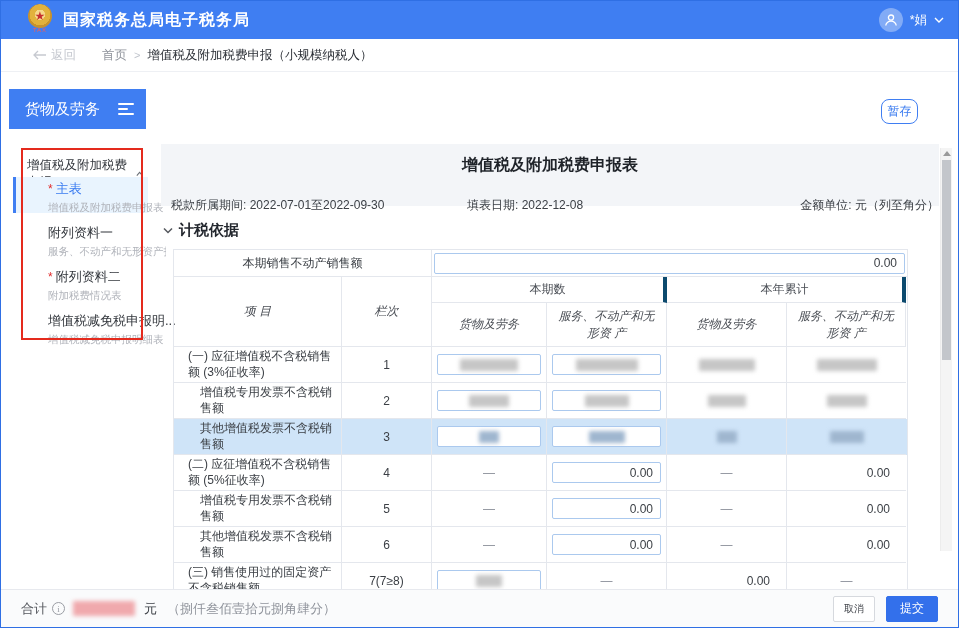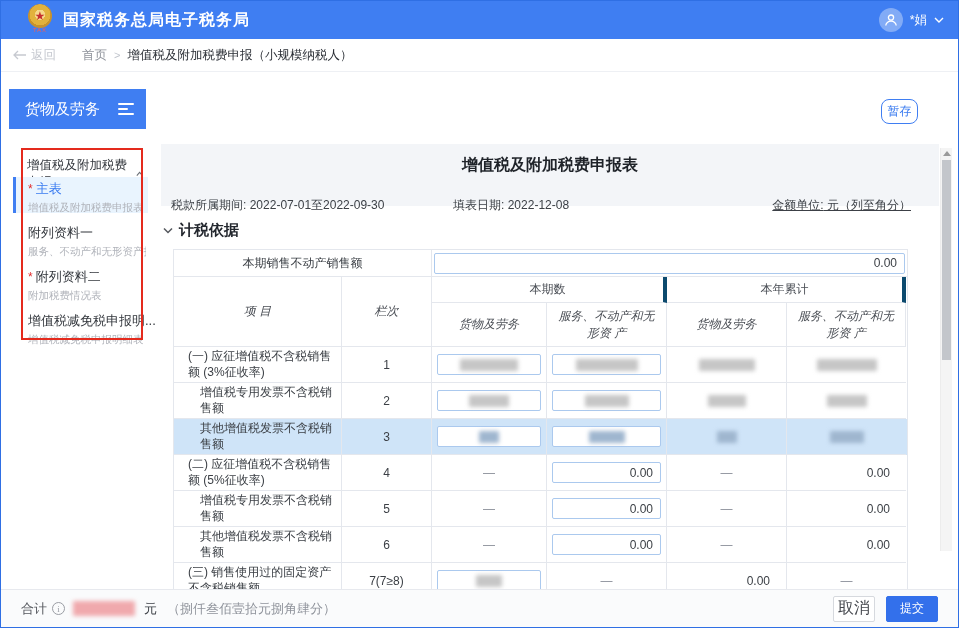--- a/index.html
+++ b/index.html
@@ -14,21 +14,21 @@
       background:radial-gradient(circle at 50% 45%, #f6d98a 0 28%, #e2b23c 29% 58%, #c8922d 59% 100%);
       display:flex; align-items:center; justify-content:center; color:#c62f2f; font-size:12px; line-height:1; }
   .logo .tag { font-size:6px; color:#ff5a4d; letter-spacing:1px; margin-top:-1px; }
   .app-title { color:#fff; font-size:16px; font-weight:bold; letter-spacing:1px; }
   .top-right { margin-left:auto; display:flex; align-items:center; gap:7px; }
   .avatar { width:24px; height:24px; border-radius:50%; background:rgba(255,255,255,.35);
             display:flex; align-items:center; justify-content:center; }
   .username { color:#fff; font-size:12.5px; }
 
   
-  .crumbs { height:33px; display:flex; align-items:center; padding:0 12px;
+  .crumbs { height:33px; display:flex; align-items:center; padding:0 32px;
             border-bottom:1px solid #eef0f4; font-size:12.5px; }
   .back { display:flex; align-items:center; gap:5px; color:#c6c9d0; cursor:pointer; }
   .crumb-home { color:#8f939b; margin-left:26px; cursor:pointer; }
   .crumb-sep { color:#c0c4cc; margin:0 7px; font-size:11px; }
   .crumb-cur { color:#2b2f36; }
 
   
   .bodyarea { position:absolute; top:72px; left:0; right:0; bottom:38px; background:#fff; }
 
   
@@ -36,39 +36,39 @@
                color:#fff; display:flex; align-items:center; justify-content:space-between;
                padding:0 12px 0 16px; font-size:15px; }
   .collapse-ic { width:16px; height:12px; position:relative; cursor:pointer; }
   .collapse-ic i { position:absolute; left:0; height:2px; background:#fff; border-radius:1px; }
   .collapse-ic i:nth-child(1){ top:0; width:16px; }
   .collapse-ic i:nth-child(2){ top:5px; width:10px; }
   .collapse-ic i:nth-child(3){ top:10px; width:16px; }
   .group-head { position:absolute; left:26px; top:84px; width:116px; display:flex;
                 align-items:center; justify-content:space-between; font-size:12.5px; color:#33373d; cursor:pointer; }
   .menu { position:absolute; left:12px; top:104px; width:135px; }
-  .mi { height:36px; margin-bottom:8px; padding:3px 4px 0 12px; border-left:3px solid transparent; cursor:pointer; }
+  .mi { height:36px; margin-bottom:8px; padding:3px 4px 0 32px; border-left:3px solid transparent; cursor:pointer; }
   .mi.active { background:#e9f4fe; border-left-color:#3f7ef2; }
   .mi .t { font-size:13px; color:#33373d; white-space:nowrap; position:relative; }
   .mi.active .t { color:#3a7bf0; }
   .mi .t .star { color:#e02b2b; margin-right:3px; font-size:12px; }
   .mi .s { font-size:10.5px; color:#b0b3ba; margin-top:3px; white-space:nowrap; overflow:hidden; width:118px; }
   .redbox { position:absolute; left:20px; top:75px; width:122px; height:192px;
             border:2px solid #e42a1d; pointer-events:none; }
 
   
   .main { position:absolute; left:160px; width:778px; top:0; bottom:0; }
   .btn-save { position:absolute; right:21px; top:26px; width:37px; height:25px; background:#fff;
               border:1px solid #3f7ef2; border-radius:8px; color:#3a7bf0; font-size:12px; cursor:pointer; }
   .grayband { position:absolute; left:0; right:0; top:71px; height:62px; background:#f3f5f8; }
   .form-title { text-align:center; font-size:16px; font-weight:bold; color:#1f2329; padding-top:11px; }
   .meta { position:absolute; left:0; right:0; bottom:9px; font-size:12px; color:#3c4046; }
   .meta .m1 { position:absolute; left:10px; }
-  .meta .m2 { position:absolute; left:292px; }
-  .meta .m3 { position:absolute; right:28px;text-decoration:underline; }
+  .meta .m2 { position:absolute; left:306px; }
+  .meta .m3 { position:absolute; right:0; }
   .section-head { position:absolute; left:2px; top:148px; display:flex; align-items:center; gap:6px;
                   font-size:15px; font-weight:bold; color:#23272e; cursor:pointer; }
 
   
   .tbl { position:absolute; left:12px; top:176px; width:735px; height:342px; overflow:hidden;
          border:1px solid #e4e7ed; font-size:12px; color:#3c4046; }
   .trow { display:flex; }
   .cell { border-right:1px solid #e4e7ed; border-bottom:1px solid #e4e7ed; display:flex; align-items:center; }
   .c1 { width:168px; } .c2 { width:90px; } .c3 { width:115px; } .c4 { width:120px; }
   .c5 { width:120px; } .c6 { width:119px; }
@@ -113,21 +113,21 @@
   .ft-label { color:#55585e; }
   .info-ic { width:13px; height:13px; border:1px solid #9a9da4; border-radius:50%; color:#9a9da4;
              font-size:9px; display:inline-flex; align-items:center; justify-content:center;
              margin:0 8px 0 5px; font-family:"Liberation Serif",serif; cursor:pointer; }
   .red-amount { display:inline-block; width:62px; height:15px; background:#f0a9ad; filter:blur(2px);
                 border-radius:1px; margin-right:9px; }
   .ft-unit { color:#3c4046; margin-right:10px; }
   .ft-capital { color:#8f939b; }
   .ft-btns { margin-left:auto; display:flex; gap:11px; }
   .btn-cancel { width:42px; height:26px; background:#fff; border:1px solid #d6d9de; border-radius:2px;
-                color:#45484e; font-size:16px; cursor:pointer; }
+                color:#45484e; font-size:10px; cursor:pointer; }
   .btn-submit { width:52px; height:26px; background:#3370eb; border:1px solid #3370eb; border-radius:2px;
                 color:#fff; font-size:12px; cursor:pointer; }
 </style>
 </head>
 <body>
 
 <div class="page">
 
   <div class="topbar">
     <div class="logo">

